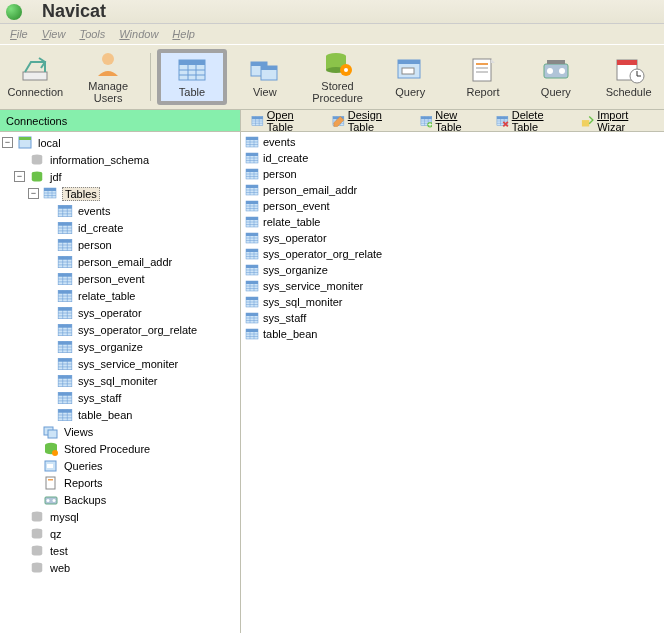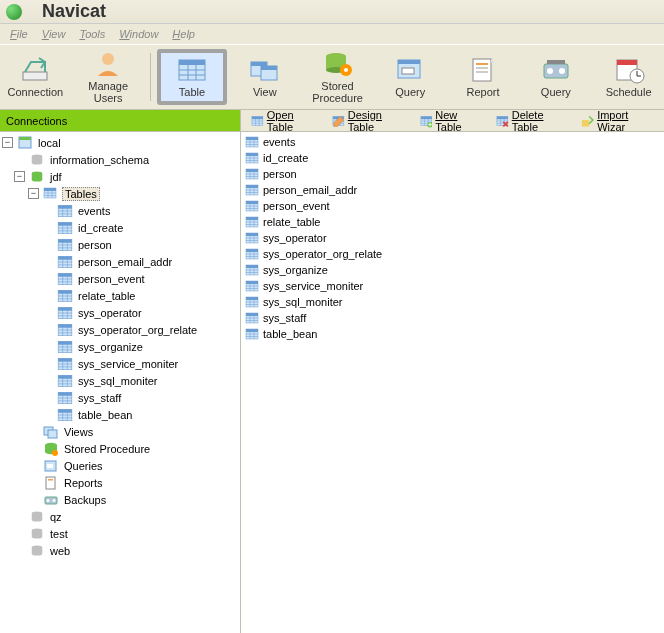--- a/index.html
+++ b/index.html
@@ -12,21 +12,21 @@
 .menubar .menu-item u { text-decoration: underline; }
 .toolbar { display: flex; align-items: center; padding: 4px 0; gap: 2px; border-top: 1px solid #fff; border-bottom: 1px solid #c0c0b0; background: #ece9d8; }
 .tool-btn { display: flex; flex-direction: column; align-items: center; justify-content: center; width: 72px; height: 56px; cursor: pointer; border: 1px solid transparent; border-radius: 3px; }
 .tool-btn.active { border: 4px solid #a3a3a3; background: #d8e8ff; }
 .tool-btn .icon { width: 32px; height: 28px; margin-bottom: 2px; display: flex; align-items: center; justify-content: center; }
 .tool-btn .label { color: #333; text-align: center; }
 .toolbar .sep { width: 1px; height: 48px; background: #c0c0b0; margin: 0 4px; }
 .icon-connection svg, .icon-user svg, .icon-table svg, .icon-view svg, .icon-sp svg, .icon-query svg, .icon-report svg, .icon-backup svg, .icon-schedule svg { width: 32px; height: 28px; }
 .body-split { display: flex; height: calc(633px - 24px - 20px - 66px); }
 .panel-left { width: 241px; border-right: 1px solid #c0c0b0; background: #fff; display: flex; flex-direction: column; }
-.panel-left .header { height: 22px; background: #84cc16; border-bottom: 1px solid #c0c0b0; display: flex; align-items: center; padding: 0 6px; }
+.panel-left .header { height: 22px; background: #86efac; border-bottom: 1px solid #c0c0b0; display: flex; align-items: center; padding: 0 6px; }
 .tree { flex: 1; overflow: auto; padding: 2px 0; }
 .tree ul { list-style: none; }
 .tree li { white-space: nowrap; }
 .node { display: flex; align-items: center; height: 17px; cursor: default; }
 .node .expander { width: 11px; height: 11px; border: 1px solid #888; display: flex; align-items: center; justify-content: center; font-size: 9px; line-height: 1; color: #333; background: #fff; margin-right: 4px; cursor: pointer; }
 .node .expander.none { border: none; background: transparent; }
 .node .ticon { width: 16px; height: 16px; margin-right: 3px; display: flex; align-items: center; justify-content: center; }
 .node .label.selected { background: #f0e8d8; border: 1px dotted #888; padding: 0 2px; }
 .node .label { padding: 0 2px; }
 .panel-right { flex: 1; background: #fff; display: flex; flex-direction: column; }
@@ -441,20 +441,31 @@
               </ul>
             </li>
             <li>
                 <div class="node">
                   <span class="expander none"></span>
                   <span class="ticon">
                     <svg class="cyl-big cyl-grey" viewBox="0 0 16 16">
                       <use href="#svg-cylinder"></use>
                     </svg>
                   </span>
+                  <span class="label">mysql</span>
+                </div>
+              </li>
+            <li>
+                <div class="node">
+                  <span class="expander none"></span>
+                  <span class="ticon">
+                    <svg class="cyl-big cyl-grey" viewBox="0 0 16 16">
+                      <use href="#svg-cylinder"></use>
+                    </svg>
+                  </span>
                   <span class="label">qz</span>
                 </div>
               </li>
             <li>
                 <div class="node">
                   <span class="expander none"></span>
                   <span class="ticon">
                     <svg class="cyl-big cyl-grey" viewBox="0 0 16 16">
                       <use href="#svg-cylinder"></use>
                     </svg>

